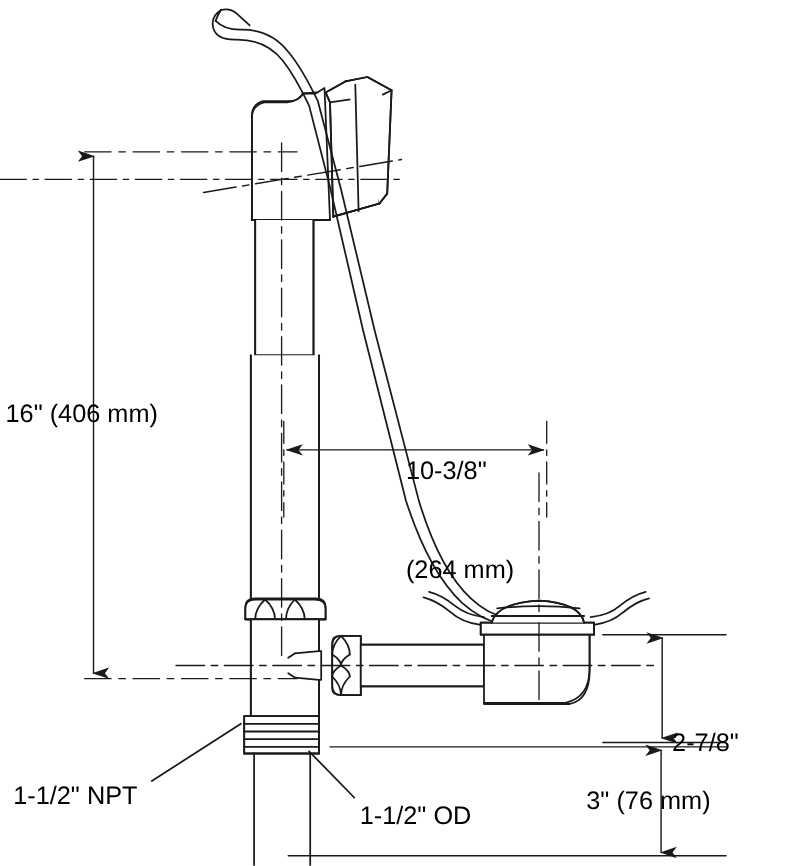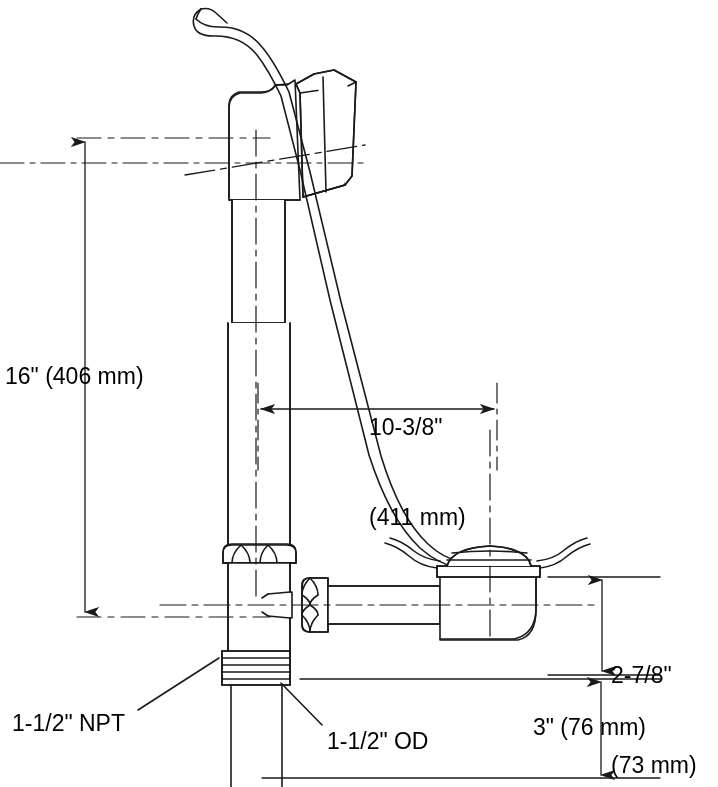--- a/index.html
+++ b/index.html
@@ -247,26 +247,25 @@
         <path d="M322,725 L281,683"></path>
       </g>
 
     </g>
   </svg>
 
   <div class="dim-label" id="label-height">16" (406 mm)</div>
 
   <div class="dim-label two-line" id="label-spout">
     <div>10-3/8"</div>
-    <div>(411 mm)</div>
+    <div>(264 mm)</div>
   </div>
 
   <div class="dim-label two-line" id="label-depth">
     <div>2-7/8"</div>
-    <div>(73 mm)</div>
   </div>
 
   <div class="dim-label" id="label-npt">1-1/2" NPT</div>
 
   <div class="dim-label" id="label-od">1-1/2" OD</div>
 
   <div class="dim-label" id="label-outlet">3" (76 mm)</div>
 
 </div>
 

